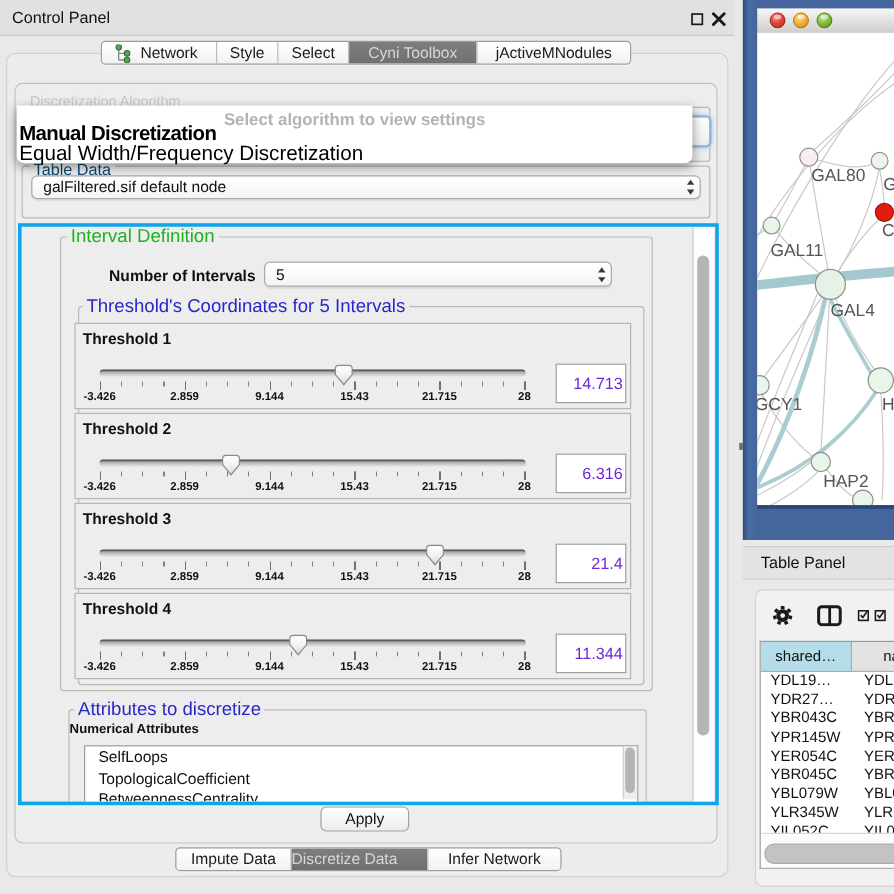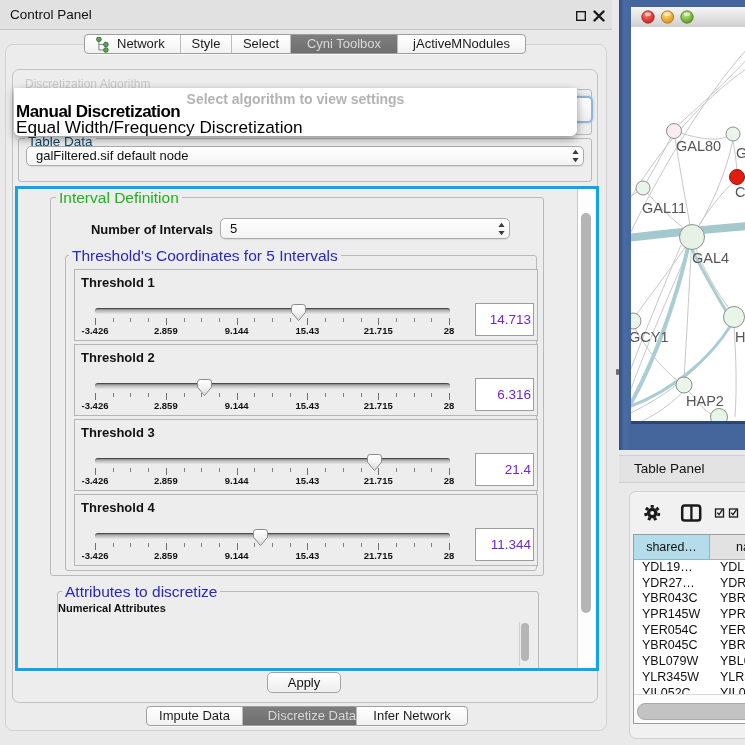--- a/index.html
+++ b/index.html
@@ -24,21 +24,21 @@
 .combo{position:absolute;background:linear-gradient(#ffffff,#f4f4f4);border:1px solid #ababab;
  border-radius:5px;font-size:13px;color:#111;box-shadow:0 1px 1px rgba(0,0,0,.08)}
 .combo .ar{position:absolute;top:0;bottom:0;width:14px;right:0}
 .ar svg{position:absolute;left:2px;top:50%;margin-top:-7px}
 
 #scrollpane{position:absolute;left:15px;top:186px;width:578px;height:479px;
  border:3px solid #0ea5e9;background:#ededed;overflow:hidden}
 .vsb{position:absolute;right:1px;top:0;bottom:0;width:17px;background:#fdfdfd;border-left:1px solid #c9c9c9}
 .vsb .th{position:absolute;left:3px;width:10px;border-radius:5px;background:#b5b5b5}
 
-.tbox{position:absolute;left:72px;width:462px;height:70px;border:1px solid #b5b5b5;background:#ededed}
+.tbox{position:absolute;left:60px;width:462px;height:70px;border:1px solid #b5b5b5;background:#ededed}
 .ttitle{position:absolute;left:6px;top:5px;font-size:13px;font-weight:bold;color:#111}
 .track{position:absolute;left:20px;top:38px;width:355px;height:6px;border-radius:3px;
  background:linear-gradient(#636363,#b9b9b9 45%,#e8e8e8);box-shadow:inset 0 1px 0 rgba(0,0,0,.35)}
 .ticks{position:absolute;left:20px;top:48px;width:356px;height:4px;
  background:repeating-linear-gradient(90deg,#808080 0,#808080 1px,transparent 1px,transparent 17.7px)}
 .ticksM{position:absolute;left:20px;top:48px;width:356px;height:7px;
  background:repeating-linear-gradient(90deg,#707070 0,#707070 1px,transparent 1px,transparent 70.8px)}
 .tl{position:absolute;top:55px;width:60px;text-align:center;font-size:9.5px;font-weight:bold;color:#111}
 .vbox{position:absolute;left:400px;top:33px;width:55px;height:31px;background:#fff;border:1px solid #9d9d9d;
  font-size:13.5px;color:#6d28d9;text-align:right;line-height:31px;padding-right:2px}
@@ -211,33 +211,38 @@
           <path d="M1.5,4.2 Q1.5,1.5 4.2,1.5 L12.8,1.5 Q15.5,1.5 15.5,4.2 L15.5,9.2 L8.5,17.6 L1.5,9.2 Z" fill="url(#tg)" stroke="#8a8a8a" stroke-width="1"></path>
         </svg>
 <div class="vbox">11.344</div>
 </div>
  </div>
 
  <div class="group" style="left:39px;top:402px;width:480px;height:110px">
   <div class="gtitle" style="left:4px;color:#2727c8">Attributes to discretize</div>
  </div>
  <div class="abs" style="left:40px;top:413px;font-size:11px;font-weight:bold;color:#111">Numerical Attributes</div>
+ <div id="numlist" style="top:432px">
+  <div class="li">SelfLoops</div>
+  <div class="li">TopologicalCoefficient</div>
+  <div class="li">BetweennessCentrality</div>
+ </div>
  <div class="abs" style="left:501px;top:433px;width:11px;height:44px;background:#ededed;border-left:1px solid #cfcfcf"></div>
  <div class="abs" style="left:503px;top:434px;width:8px;height:38px;border-radius:4px;background:#b5b5b5"></div>
 
  <div class="vsb">
       <div class="th" style="top:24px;height:400px"></div>
     </div>
 </div>
 
 <div class="btn" style="left:267px;top:672px;width:72px;height:19px;line-height:19px">Apply</div>
 
 <div class="seg" style="left:146px;top:706px">
  <div class="s" style="width:95px;padding:0;text-align:center">Impute Data</div>
- <div class="s sel" style="width:113px;padding:0;text-align:right">Discretize Data</div>
+ <div class="s sel" style="width:113px;padding:0;text-align:left">Discretize Data</div>
  <div class="s" style="width:110px;padding:0;text-align:center">Infer Network</div>
 </div>
 <div class="abs" style="left:0;top:745px;width:0;height:0"></div>
 
 <div class="abs" style="left:612px;top:0;width:7px;height:745px;background:#e9e9e9"></div>
 
 <div class="abs" style="left:615.5px;top:369px;width:3.5px;height:6px;background:#6f6f6f;border-radius:1px"></div>
 
 <div class="abs" style="left:619px;top:0;width:126px;height:450px;background:linear-gradient(90deg,#2e4d7f 0,#4a6ca3 5px,#44669d 12px)"></div>
 

